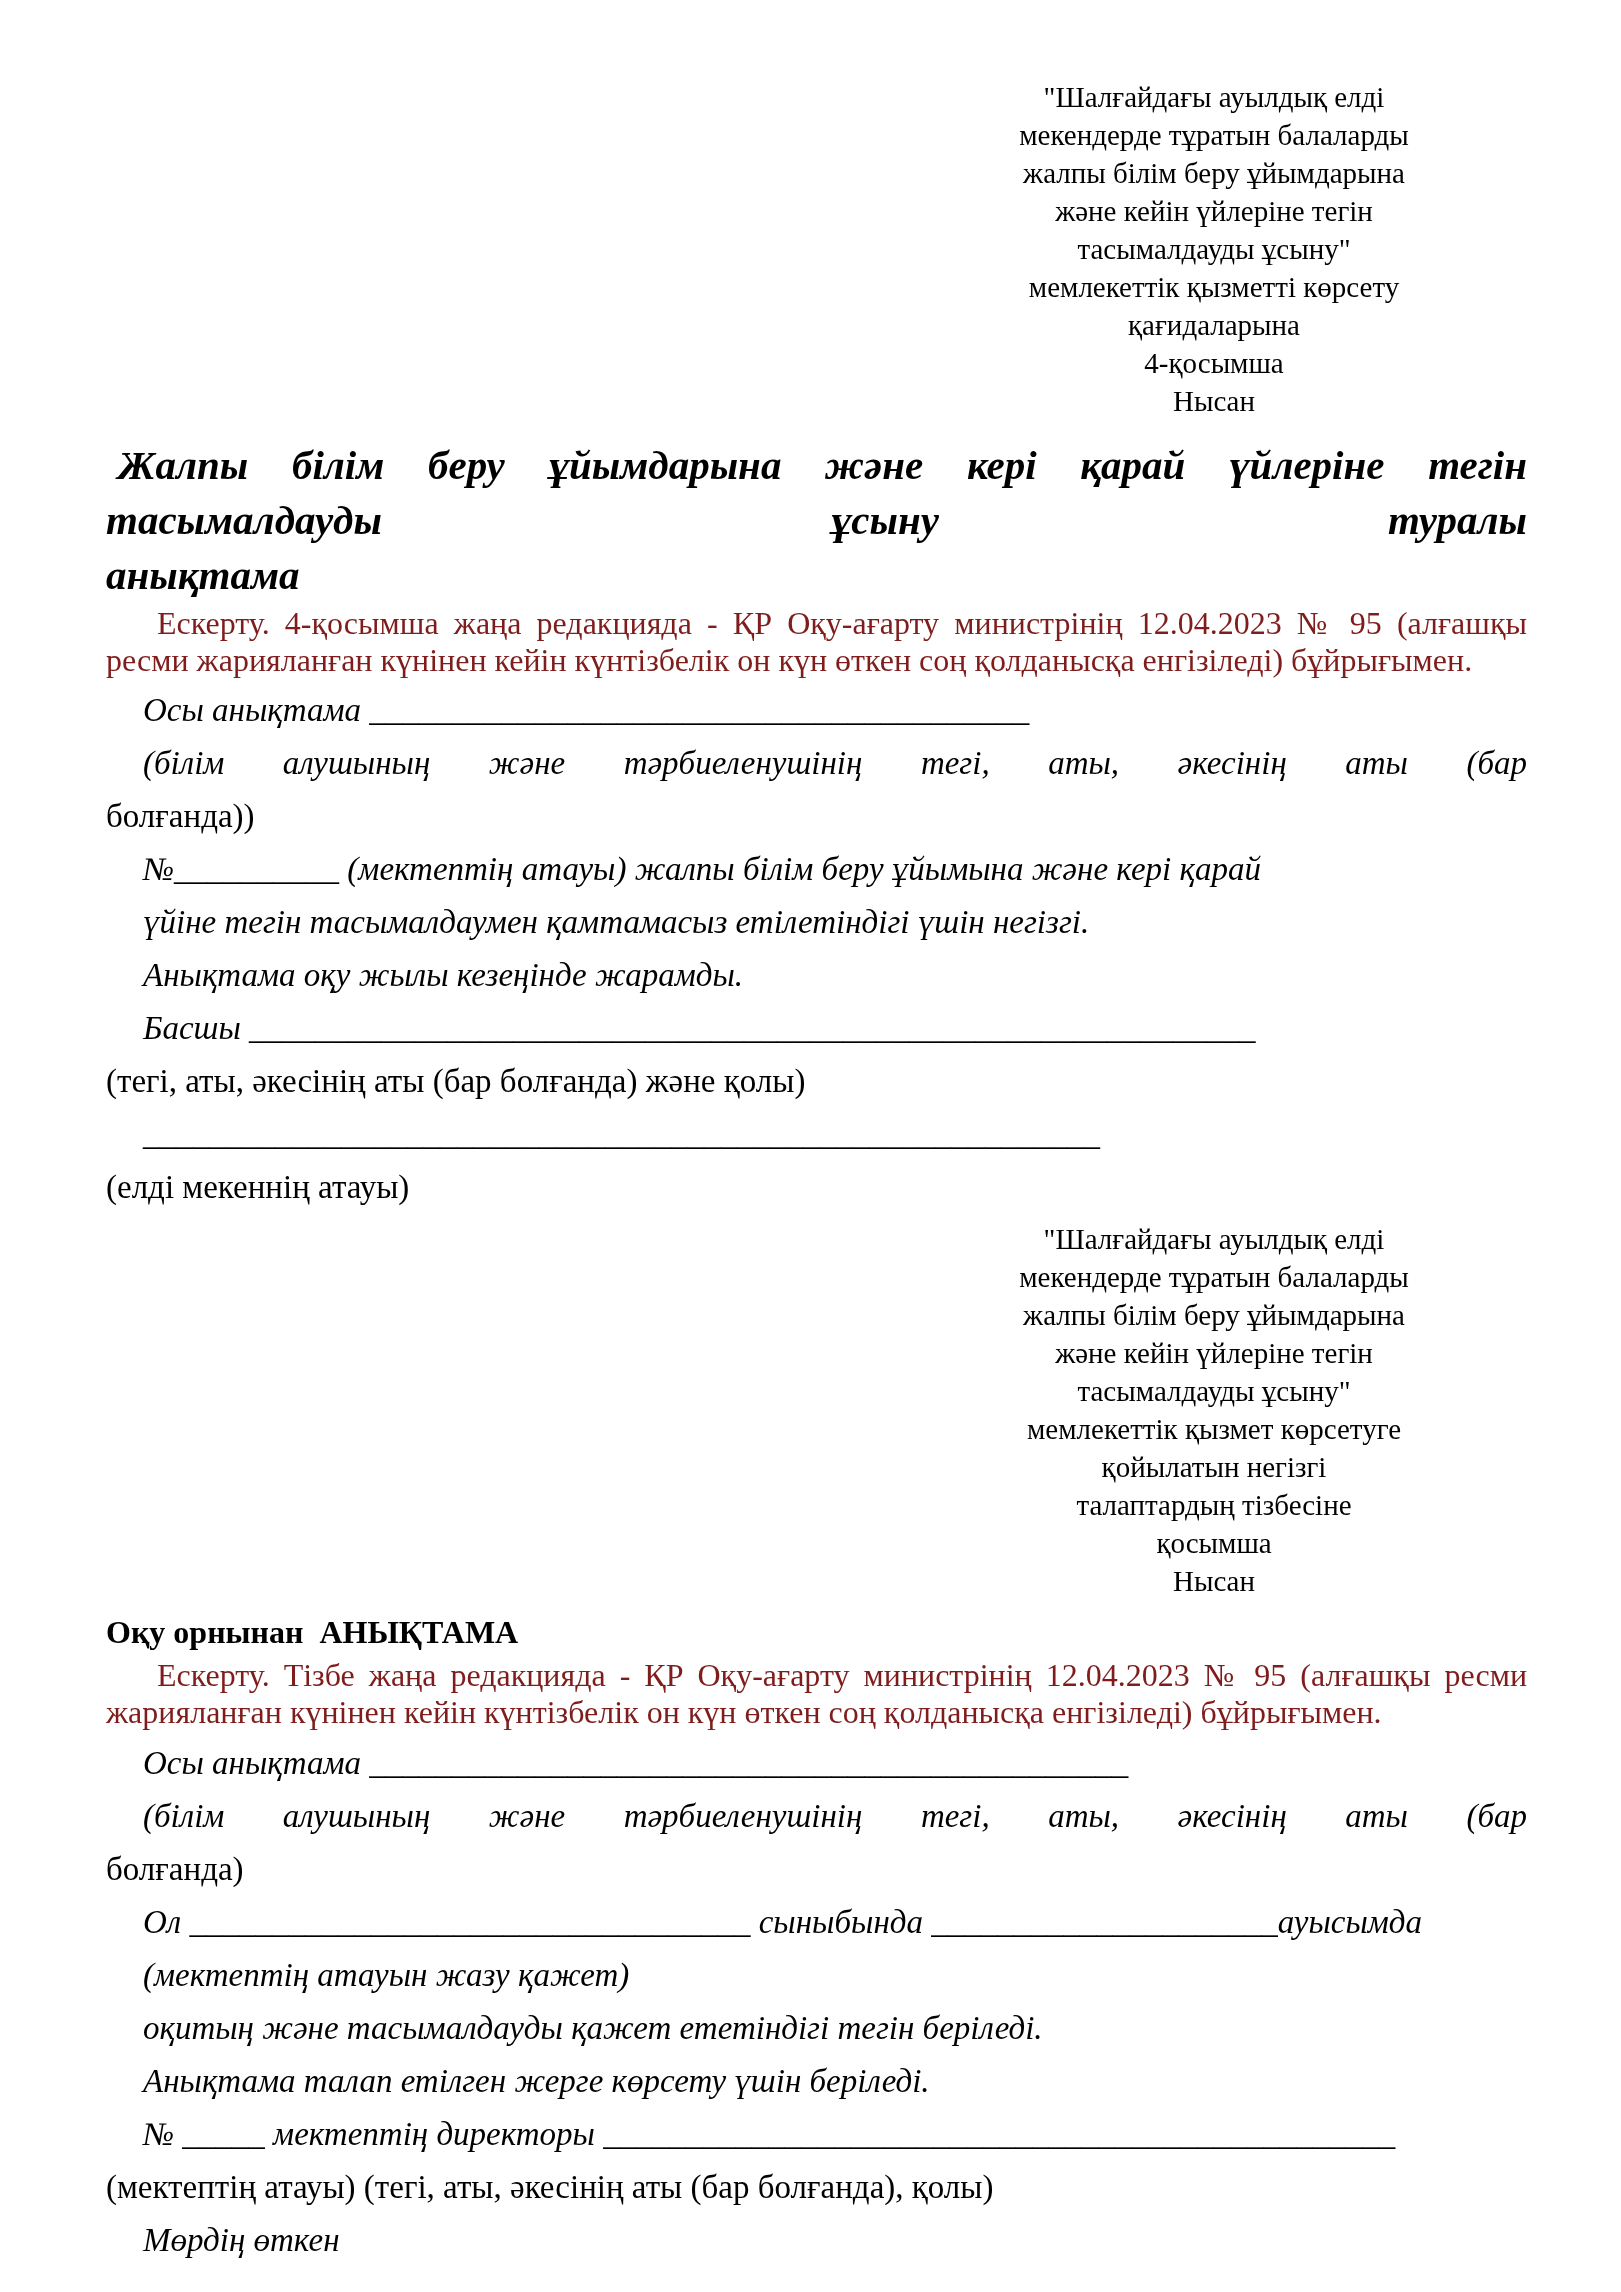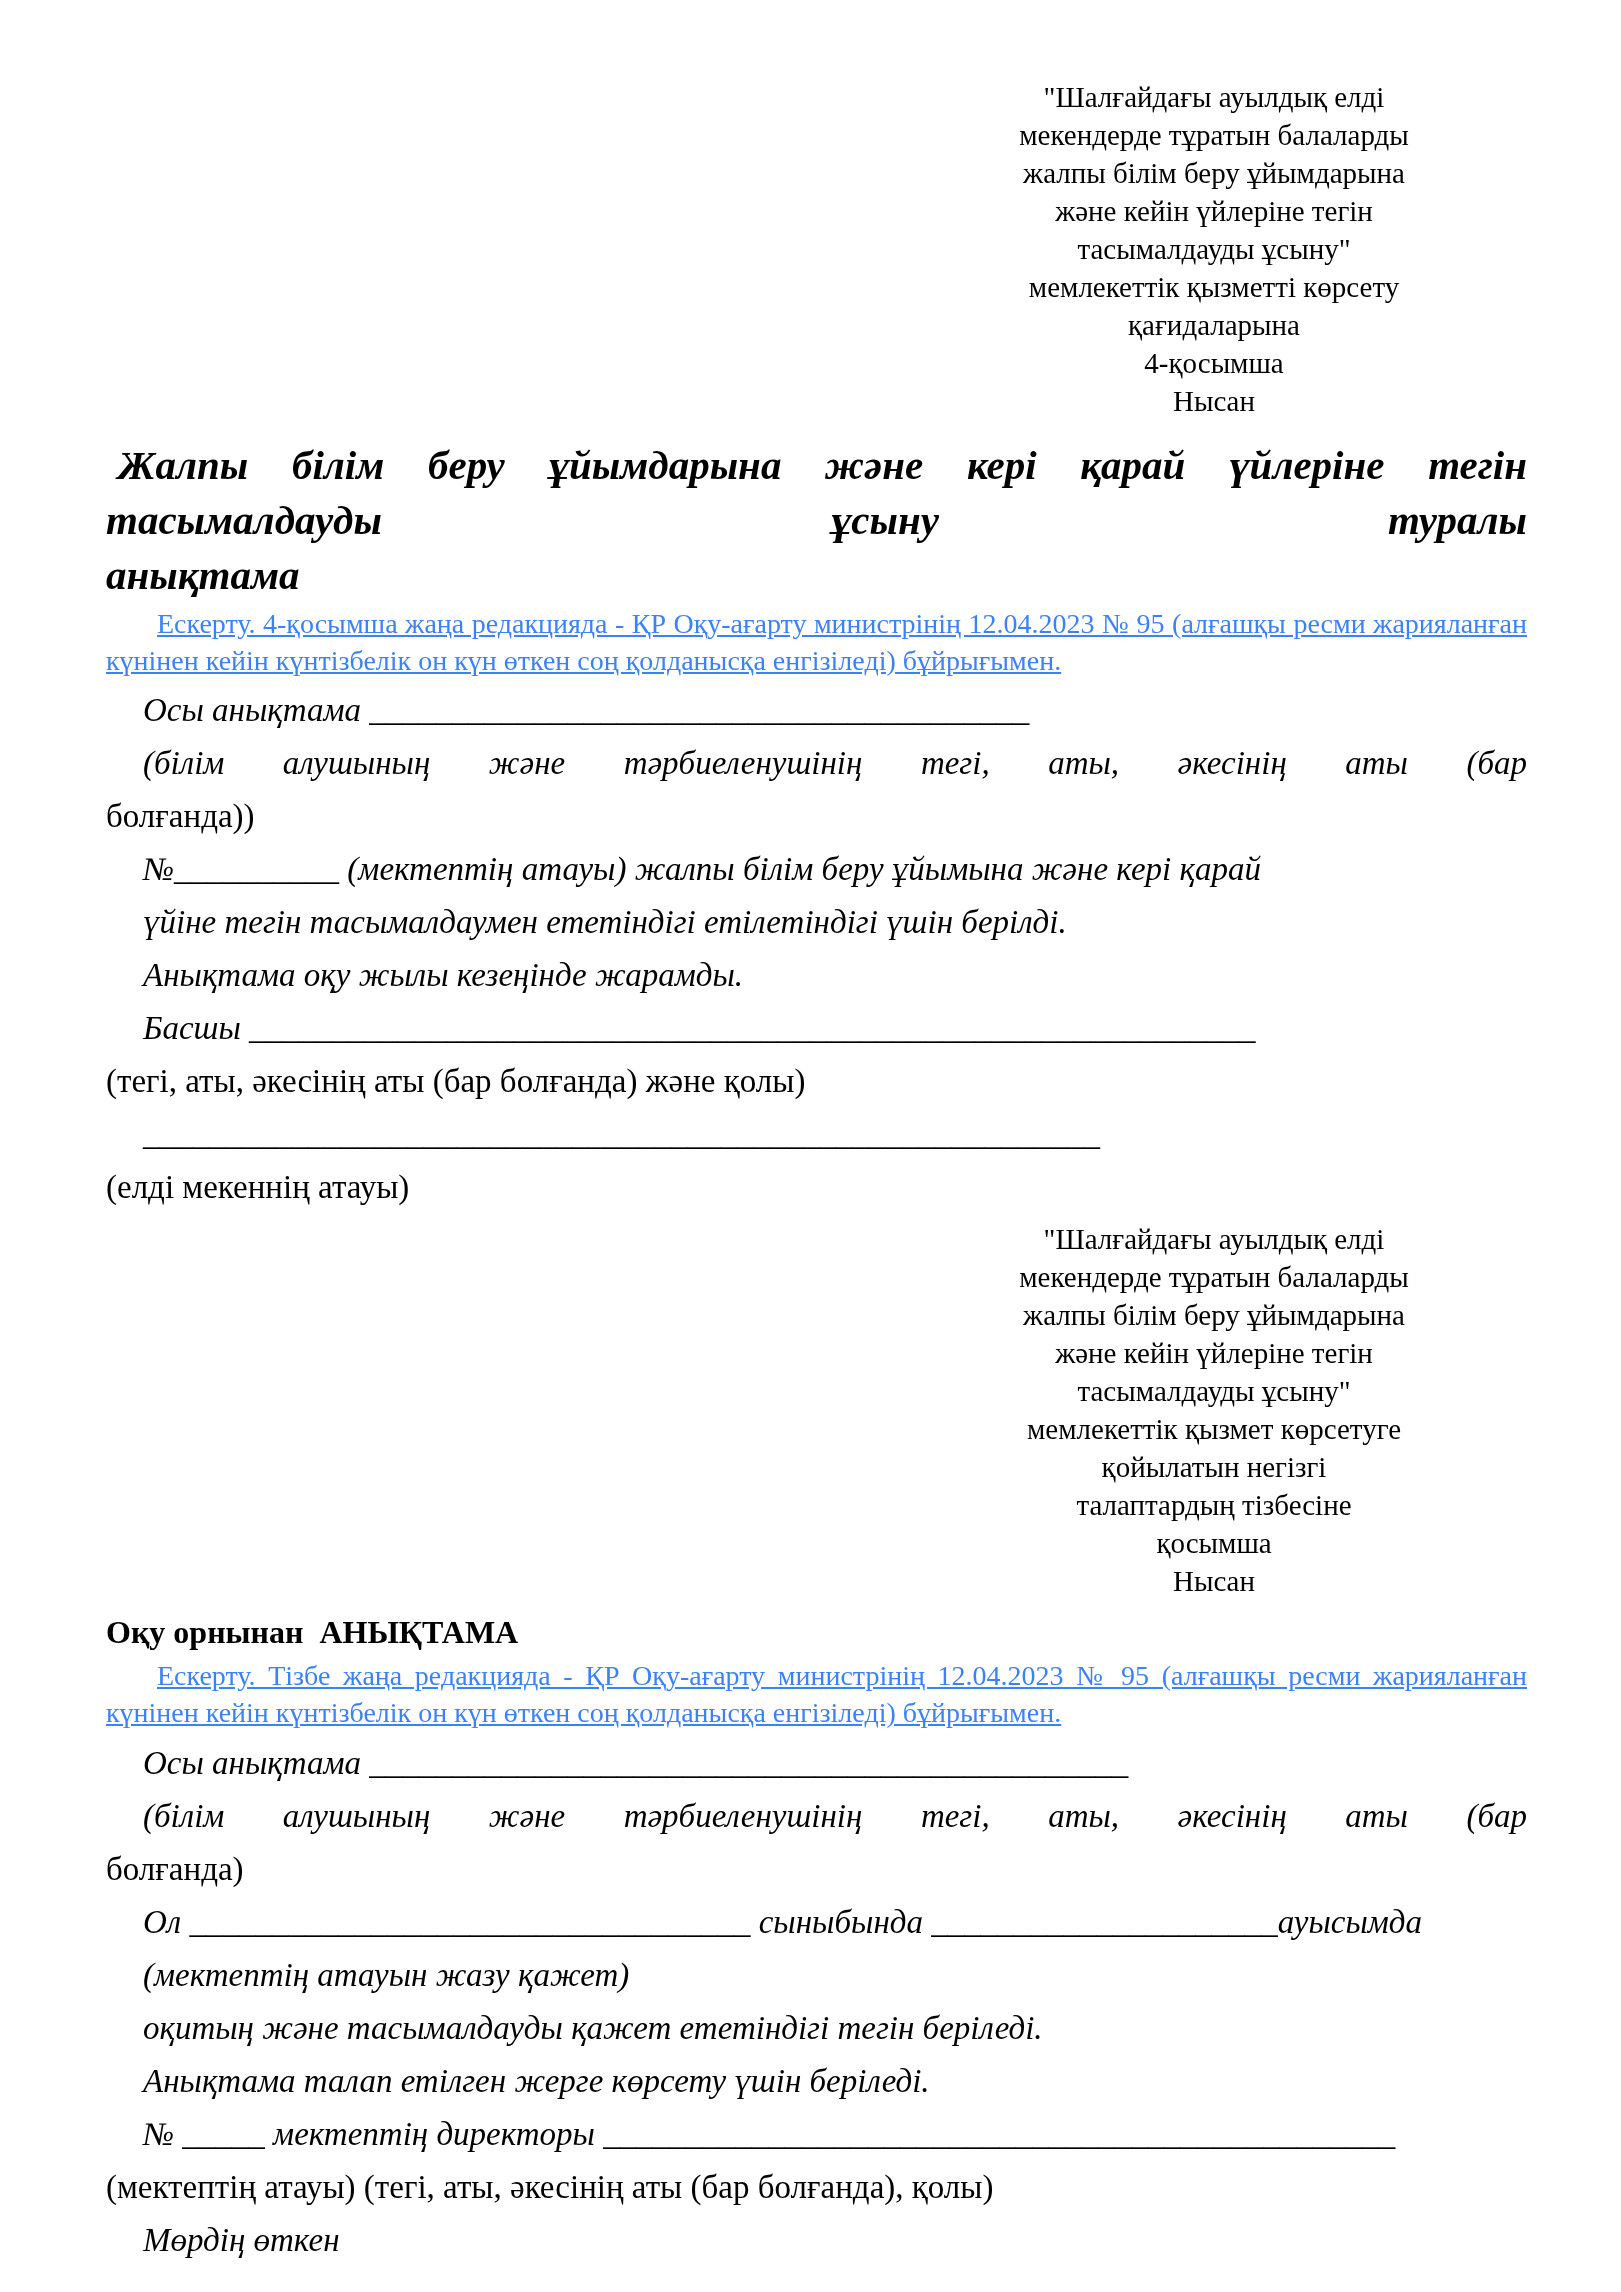--- a/index.html
+++ b/index.html
@@ -33,27 +33,26 @@
     font-size: 41px;
     line-height: 55px;
     font-style: italic;
   }
   .doc-title .t1 {
     text-indent: 11.8px;
     text-align: justify;
     text-align-last: justify;
   }
   .note {
-    color: #3b82f6;
-    font-size: 28px;
+    color: #7f1d1d;
+    font-size: 32px;
     line-height: 37px;
     text-indent: 51px;
     text-align: justify;
     margin: 2px 0 5.9px 0;
-    text-decoration: underline;
   }
   .body-line {
     font-size: 33px;
     line-height: 53px;
     white-space: pre-wrap;
   }
   .ind { text-indent: 37px; font-style: italic; }
   .stretch {
     text-align: justify;
     text-align-last: justify;
@@ -88,21 +87,21 @@
     <div class="t1">Жалпы білім беру ұйымдарына және кері қарай үйлеріне тегін тасымалдауды ұсыну туралы</div>
     <div>анықтама</div>
   </div>
 
   <div class="note">Ескерту. 4-қосымша жаңа редакцияда - ҚР Оқу-ағарту министрінің 12.04.2023 № 95 (алғашқы ресми жарияланған күнінен кейін күнтізбелік он күн өткен соң қолданысқа енгізіледі) бұйрығымен.</div>
 
   <div class="body-line ind">Осы анықтама ________________________________________</div>
   <div class="body-line ind stretch">(білім алушының және тәрбиеленушінің тегі, аты, әкесінің аты (бар</div>
   <div class="body-line">болғанда))</div>
   <div class="body-line ind">№__________ (мектептің атауы) жалпы білім беру ұйымына және кері қарай</div>
-  <div class="body-line ind">үйіне тегін тасымалдаумен ететіндігі етілетіндігі үшін берілді.</div>
+  <div class="body-line ind">үйіне тегін тасымалдаумен қамтамасыз етілетіндігі үшін негізгі.</div>
   <div class="body-line ind">Анықтама оқу жылы кезеңінде жарамды.</div>
   <div class="body-line ind">Басшы _____________________________________________________________</div>
   <div class="body-line">(тегі, аты, әкесінің аты (бар болғанда) және қолы)</div>
   <div class="body-line ind">__________________________________________________________</div>
   <div class="body-line">(елді мекеннің атауы)</div>
 
   <div class="appendix-block gap-sm">
     <div>"Шалғайдағы ауылдық елді</div>
     <div>мекендерде тұратын балаларды</div>
     <div>жалпы білім беру ұйымдарына</div>

